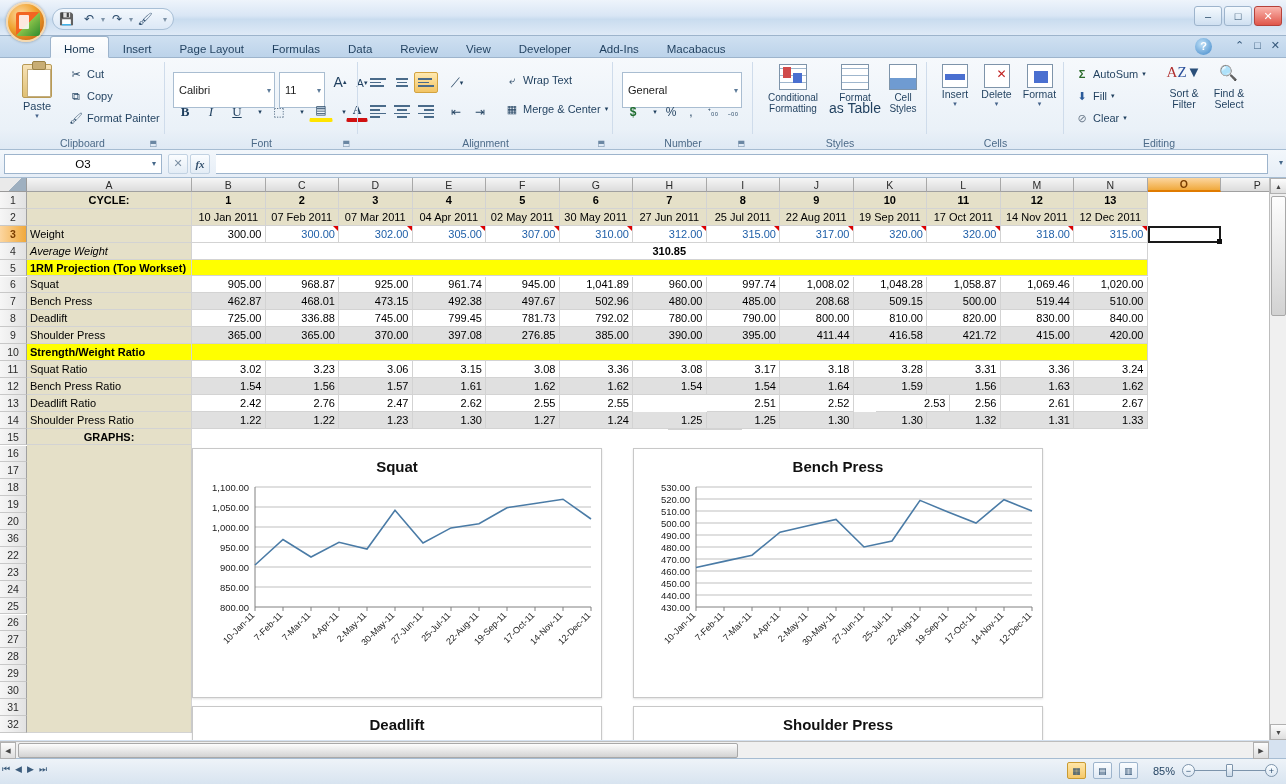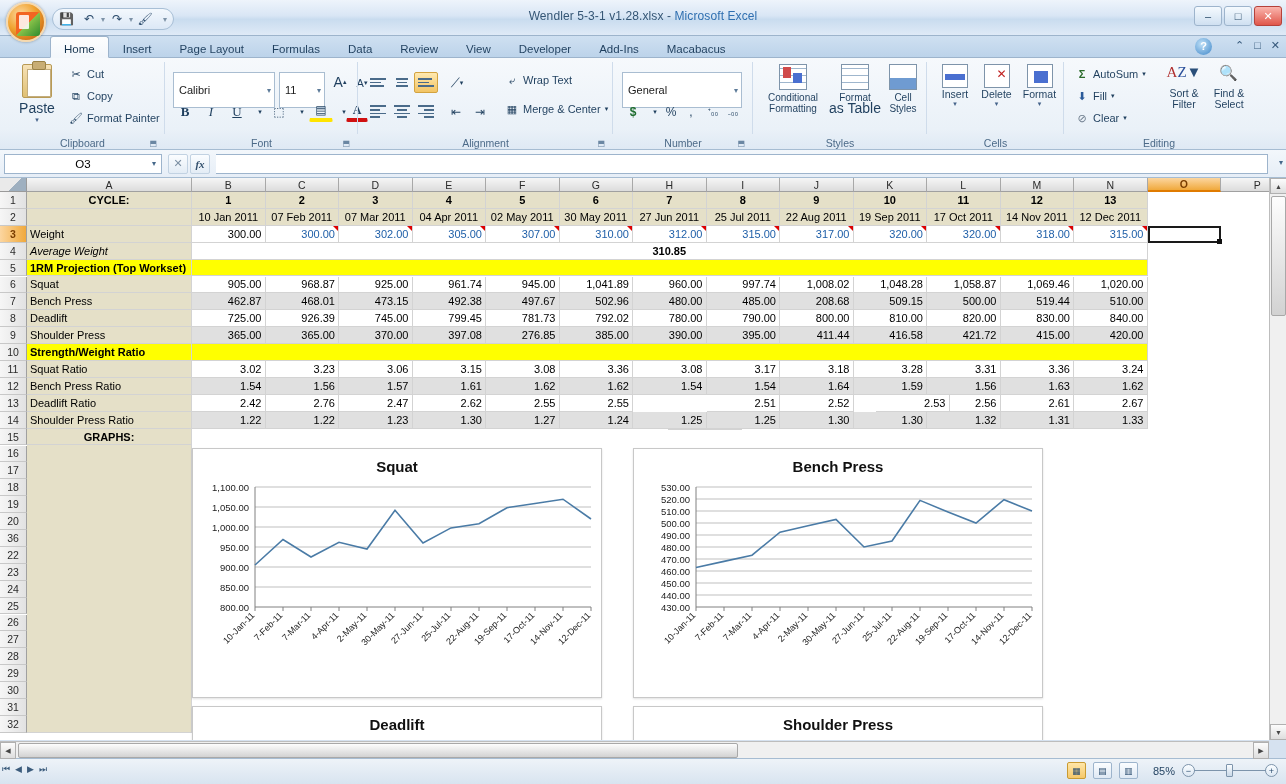--- a/index.html
+++ b/index.html
@@ -95,21 +95,21 @@
   .dlg-arrow { position:absolute; bottom:2px; right:3px; font-size:8px; color:#6b87a3; cursor:pointer; }
 
   
   .paste-big { position:absolute; left:10px; top:6px; width:54px; text-align:center; cursor:pointer; }
   .clipboard-gl {
     width:30px;height:34px;margin:0 auto;border-radius:2px;
     background:linear-gradient(to bottom,#f6e2b8,#e0c074); border:1px solid #b89a55; position:relative;
   }
   .clipboard-gl::before{content:"";position:absolute;left:4px;top:4px;width:22px;height:26px;background:#fff;border:1px solid #c3ad7e;}
   .clipboard-gl::after{content:"";position:absolute;left:9px;top:-4px;width:12px;height:7px;background:#c8ad74;border:1px solid #9a8247;border-radius:2px;}
-  .paste-lbl{font-size:14px;color:#1f3f5e;margin-top:2px;}
+  .paste-lbl{font-size:11px;color:#1f3f5e;margin-top:2px;}
   .mini-row { position:absolute; display:flex; align-items:center; gap:4px; cursor:pointer; font-size:11px; color:#1f3f5e; padding:1px 3px; border-radius:2px;}
   .mini-ic { width:14px; height:14px; display:inline-flex; align-items:center; justify-content:center; font-size:11px;}
 
   
   .fld {
     position:absolute; background:#fff; border:1px solid #a9bdd1; height:36px;
     display:flex; align-items:center; padding:0 3px 0 5px; font-size:11px; color:#1a1a1a; cursor:text;
   }
   .fld .caret{margin-left:auto; font-size:8px; color:#5d7b99;}
   .sqbtn {
@@ -247,21 +247,20 @@
       </div>
     <div class="qat">
       <div class="qat-btn">💾</div>
       <div class="qat-btn">↶</div>
       <div class="qat-sep">▾</div>
       <div class="qat-btn">↷</div>
       <div class="qat-sep">▾</div>
       <div class="qat-btn">🖌</div>
       <div class="qat-sep" style="margin-left:6px">▾</div>
     </div>
-    <div class="win-title"><span>Wendler 5-3-1 v1.28.xlsx - </span><span class="app">Microsoft Excel</span></div>
     <div class="winbtns">
       <div class="winbtn">–</div>
       <div class="winbtn">□</div>
       <div class="winbtn close">✕</div>
     </div>
   </div>
 
   <div class="tabbar">
     <div class="tabs" id="ribbon-tabs">
         <div class="tab active">Home</div>
@@ -661,21 +660,21 @@
         <div class="cell num shade" style="left: 559.5px; top: 115.4px; width: 73.5px; height: 16.9px;">502.96</div>
         <div class="cell num shade" style="left: 633px; top: 115.4px; width: 73.5px; height: 16.9px;">480.00</div>
         <div class="cell num shade" style="left: 706.5px; top: 115.4px; width: 73.5px; height: 16.9px;">485.00</div>
         <div class="cell num shade" style="left: 780px; top: 115.4px; width: 73.5px; height: 16.9px;">208.68</div>
         <div class="cell num shade" style="left: 853.5px; top: 115.4px; width: 73.5px; height: 16.9px;">509.15</div>
         <div class="cell num shade" style="left: 927px; top: 115.4px; width: 73.5px; height: 16.9px;">500.00</div>
         <div class="cell num shade" style="left: 1000.5px; top: 115.4px; width: 73.5px; height: 16.9px;">519.44</div>
         <div class="cell num shade" style="left: 1074px; top: 115.4px; width: 73.5px; height: 16.9px;">510.00</div>
         <div class="cell lbl beige" style="left: 27px; top: 132.3px; width: 165px; height: 16.9px;">Deadlift</div>
         <div class="cell num" style="left: 192px; top: 132.3px; width: 73.5px; height: 16.9px;">725.00</div>
-        <div class="cell num" style="left: 265.5px; top: 132.3px; width: 73.5px; height: 16.9px;">926.39</div>
+        <div class="cell num" style="left: 265.5px; top: 132.3px; width: 73.5px; height: 16.9px;">336.88</div>
         <div class="cell num" style="left: 339px; top: 132.3px; width: 73.5px; height: 16.9px;">745.00</div>
         <div class="cell num" style="left: 412.5px; top: 132.3px; width: 73.5px; height: 16.9px;">799.45</div>
         <div class="cell num" style="left: 486px; top: 132.3px; width: 73.5px; height: 16.9px;">781.73</div>
         <div class="cell num" style="left: 559.5px; top: 132.3px; width: 73.5px; height: 16.9px;">792.02</div>
         <div class="cell num" style="left: 633px; top: 132.3px; width: 73.5px; height: 16.9px;">780.00</div>
         <div class="cell num" style="left: 706.5px; top: 132.3px; width: 73.5px; height: 16.9px;">790.00</div>
         <div class="cell num" style="left: 780px; top: 132.3px; width: 73.5px; height: 16.9px;">800.00</div>
         <div class="cell num" style="left: 853.5px; top: 132.3px; width: 73.5px; height: 16.9px;">810.00</div>
         <div class="cell num" style="left: 927px; top: 132.3px; width: 73.5px; height: 16.9px;">820.00</div>
         <div class="cell num" style="left: 1000.5px; top: 132.3px; width: 73.5px; height: 16.9px;">830.00</div>

